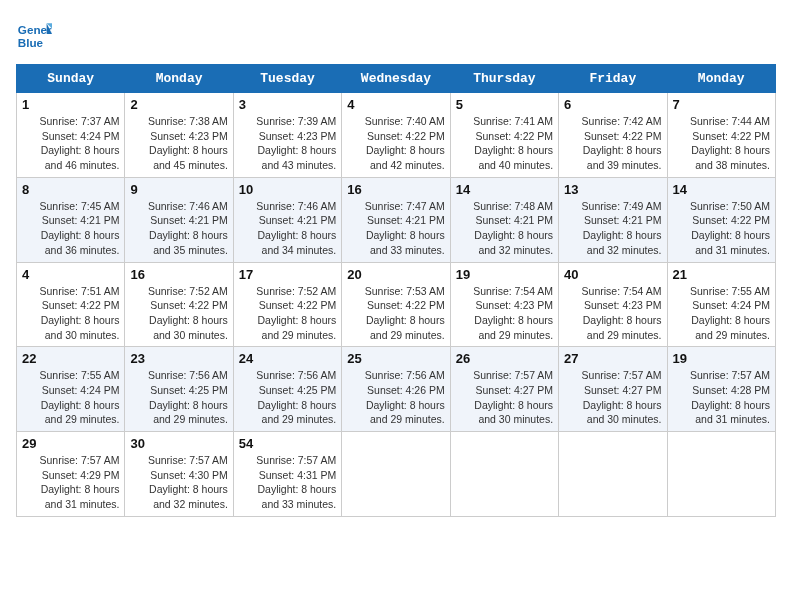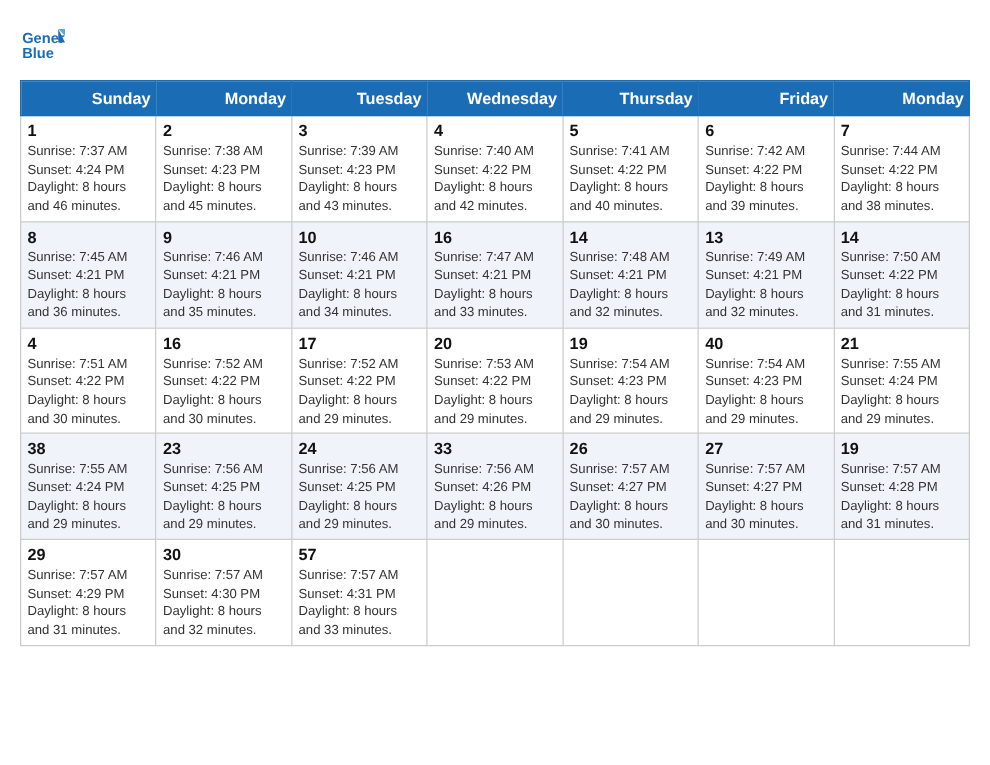--- a/index.html
+++ b/index.html
@@ -47,24 +47,25 @@
     }
     .calendar {
       width: 100%;
       border-collapse: collapse;
       font-size: 11px;
     }
     .calendar thead tr th {
       background: #1a6db5;
       color: #fff;
       padding: 6px 4px;
-      text-align: right;
+      text-align: center;
       font-size: 13px;
       font-weight: bold;
       border: 1px solid #1a6db5;
+      font-family: Liberation Mono, monospace;
     }
     .calendar tbody tr td {
       border: 1px solid #ccc;
       vertical-align: top;
       padding: 4px 5px;
       width: 108px;
       min-height: 80px;
       background: #fff;
     }
     .calendar tbody tr:nth-child(even) td {
@@ -73,20 +74,21 @@
     .day-number {
       font-size: 13px;
       font-weight: bold;
       margin-bottom: 2px;
       color: #111;
     }
     .day-info {
       color: #333;
       font-size: 10.5px;
       line-height: 1.4;
+      text-align: right;
     }
     .empty-cell {
       background: #fff !important;
     }
   </style>
 </head>
 <body>
 
 <div class="header-area">
   <div class="logo">
@@ -205,33 +207,33 @@
           <div class="day-number">40</div>
           <div class="day-info">Sunrise: 7:54 AM<br>Sunset: 4:23 PM<br>Daylight: 8 hours and 29 minutes.</div>
         </td>
         <td>
           <div class="day-number">21</div>
           <div class="day-info">Sunrise: 7:55 AM<br>Sunset: 4:24 PM<br>Daylight: 8 hours and 29 minutes.</div>
         </td>
       </tr>
       <tr>
         <td>
-          <div class="day-number">38</div>
+          <div class="day-number">22</div>
           <div class="day-info">Sunrise: 7:55 AM<br>Sunset: 4:24 PM<br>Daylight: 8 hours and 29 minutes.</div>
         </td>
         <td>
           <div class="day-number">23</div>
           <div class="day-info">Sunrise: 7:56 AM<br>Sunset: 4:25 PM<br>Daylight: 8 hours and 29 minutes.</div>
         </td>
         <td>
           <div class="day-number">24</div>
           <div class="day-info">Sunrise: 7:56 AM<br>Sunset: 4:25 PM<br>Daylight: 8 hours and 29 minutes.</div>
         </td>
         <td>
-          <div class="day-number">33</div>
+          <div class="day-number">25</div>
           <div class="day-info">Sunrise: 7:56 AM<br>Sunset: 4:26 PM<br>Daylight: 8 hours and 29 minutes.</div>
         </td>
         <td>
           <div class="day-number">26</div>
           <div class="day-info">Sunrise: 7:57 AM<br>Sunset: 4:27 PM<br>Daylight: 8 hours and 30 minutes.</div>
         </td>
         <td>
           <div class="day-number">27</div>
           <div class="day-info">Sunrise: 7:57 AM<br>Sunset: 4:27 PM<br>Daylight: 8 hours and 30 minutes.</div>
         </td>
@@ -243,21 +245,21 @@
       <tr>
         <td>
           <div class="day-number">29</div>
           <div class="day-info">Sunrise: 7:57 AM<br>Sunset: 4:29 PM<br>Daylight: 8 hours and 31 minutes.</div>
         </td>
         <td>
           <div class="day-number">30</div>
           <div class="day-info">Sunrise: 7:57 AM<br>Sunset: 4:30 PM<br>Daylight: 8 hours and 32 minutes.</div>
         </td>
         <td>
-          <div class="day-number">57</div>
+          <div class="day-number">54</div>
           <div class="day-info">Sunrise: 7:57 AM<br>Sunset: 4:31 PM<br>Daylight: 8 hours and 33 minutes.</div>
         </td>
         <td class="empty-cell"></td>
         <td class="empty-cell"></td>
         <td class="empty-cell"></td>
         <td class="empty-cell"></td>
       </tr>
     </tbody>
 </table>
 

